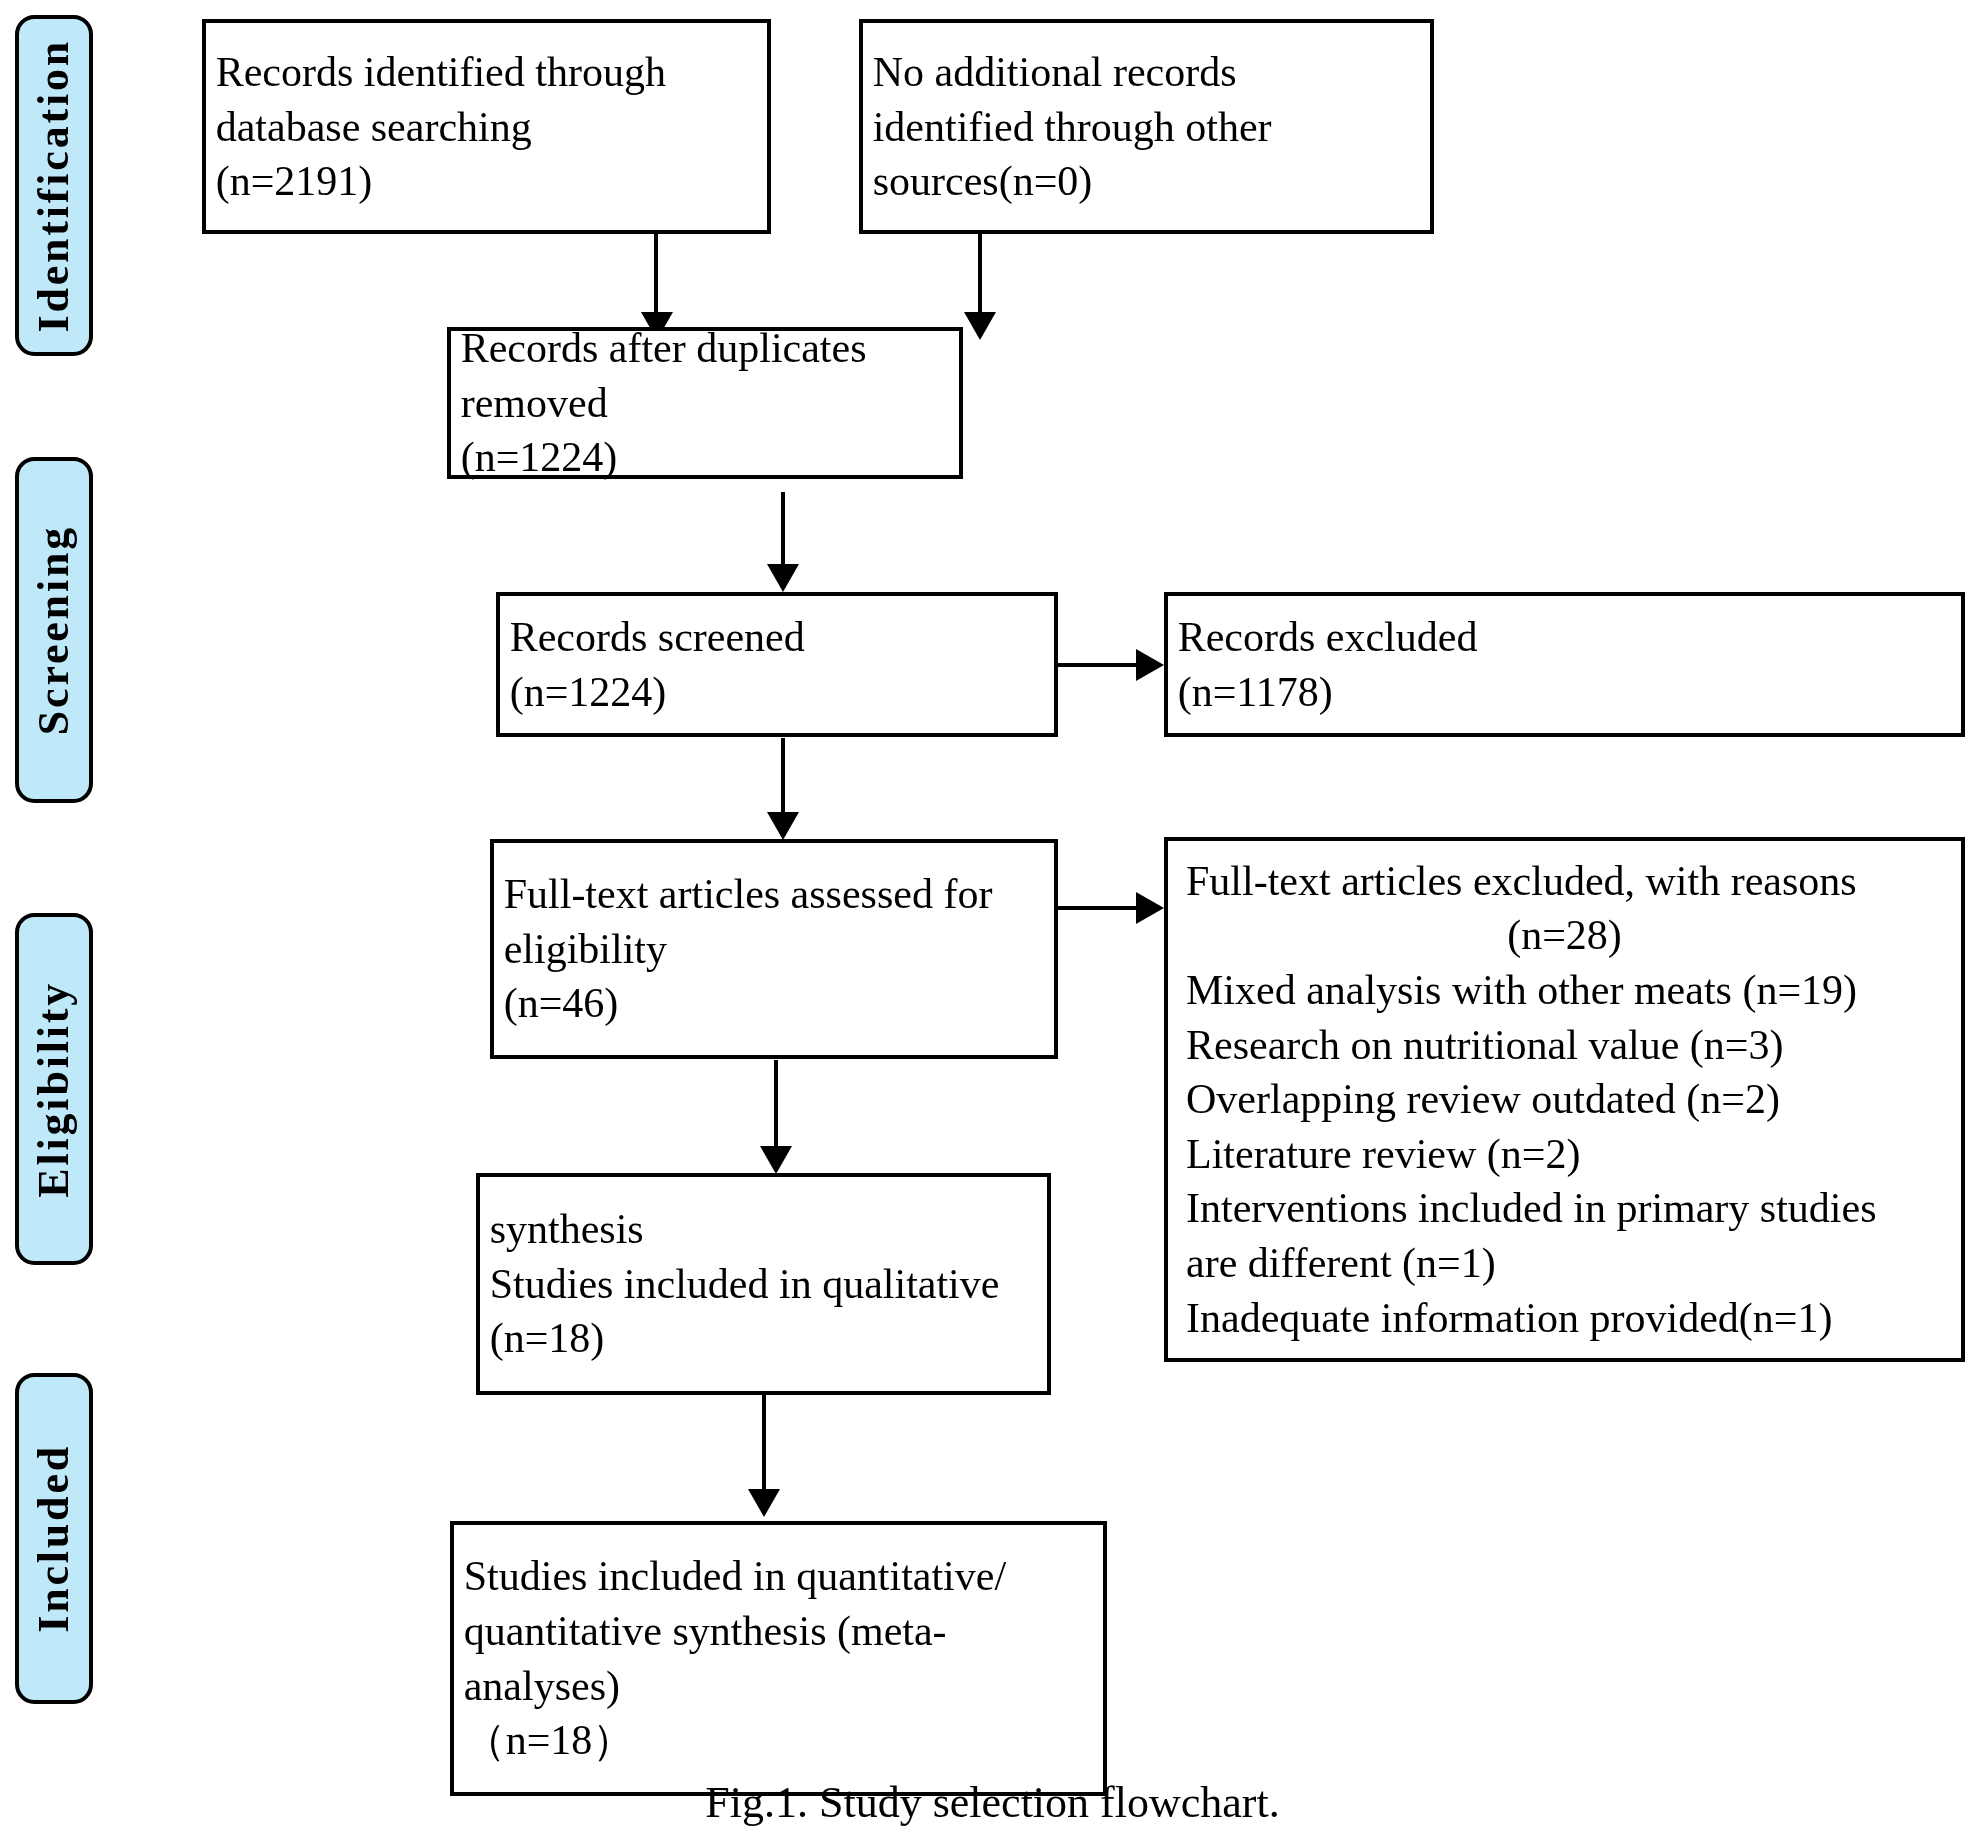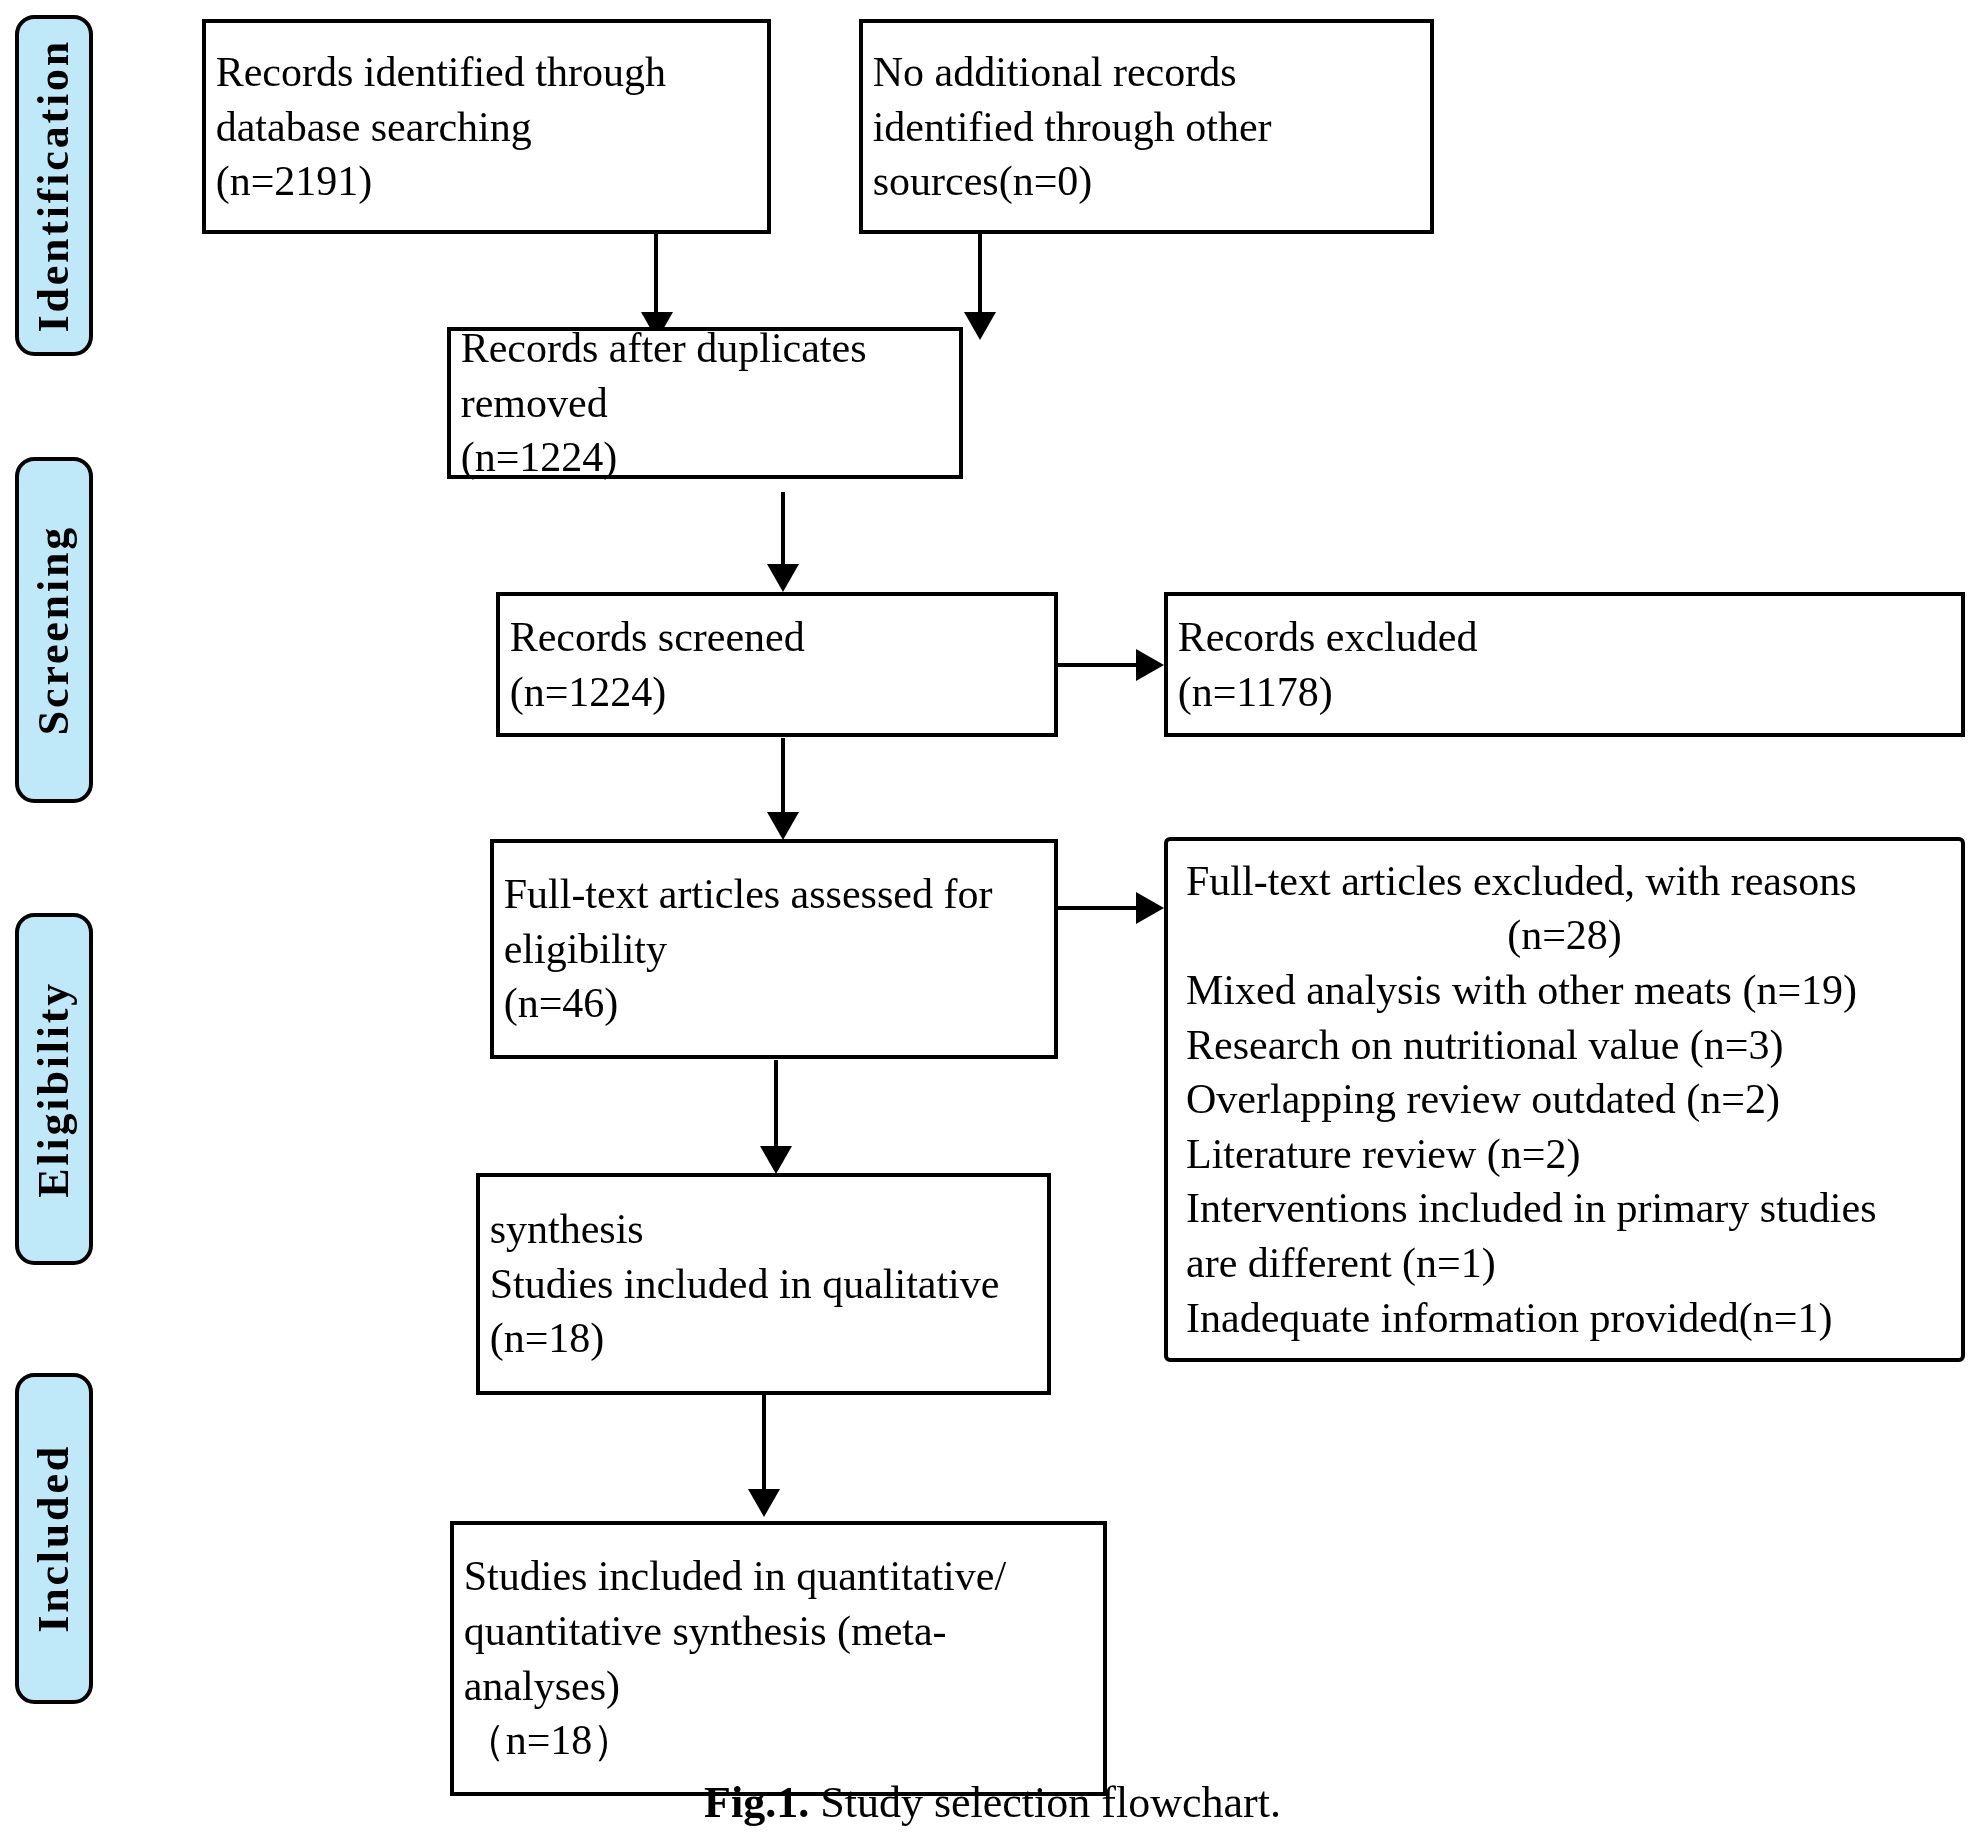--- a/index.html
+++ b/index.html
@@ -58,21 +58,21 @@
   }
 
   
   #caption{
     position:absolute;
     left:0;right:0;
     text-align:center;
     font-size:44px;
     font-family:"Liberation Serif",serif;
   }
-  #caption .bold{font-weight:bold;}
+  #caption .bold{font-weight:normal;}
 </style>
 </head>
 <body>
 
 <div id="page">
 
   <div class="stage-tab" style="left:15.2px;top:15.2px;width:78px;height:341px;">
     <span class="lbl">Identification</span>
   </div>
 
@@ -144,21 +144,21 @@
     <div class="txt">
       <div>Full-text articles assessed for</div>
       <div>eligibility</div>
       <div>(n=46)</div>
     </div>
   </div>
 
   <div class="hline" style="left:1058px;top:906px;width:83px;"></div>
   <div class="arrow-right" style="left:1136px;top:892px;"></div>
 
-  <div class="flow-box leftal" style="left:1164px;top:837px;width:801px;height:525px;border-radius:6px;">
+  <div class="flow-box leftal" style="left:1164px;top:837px;width:801px;height:525px;">
     <div class="txt" style="padding:0 18px;">
       <div>Full-text articles excluded, with reasons</div>
       <div class="ctr">(n=28)</div>
       <div>Mixed analysis with other meats (n=19)</div>
       <div>Research on nutritional  value (n=3)</div>
       <div>Overlapping review outdated (n=2)</div>
       <div>Literature review (n=2)</div>
       <div>Interventions included in primary studies</div>
       <div>are different (n=1)</div>
       <div>Inadequate information provided(n=1)</div>

